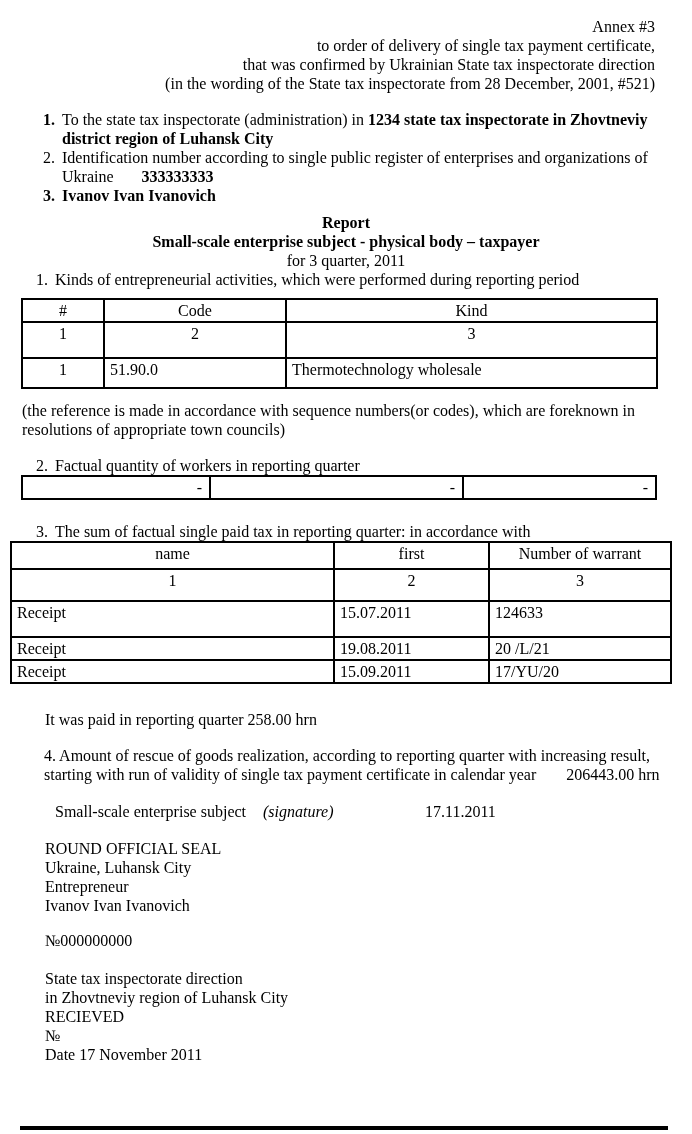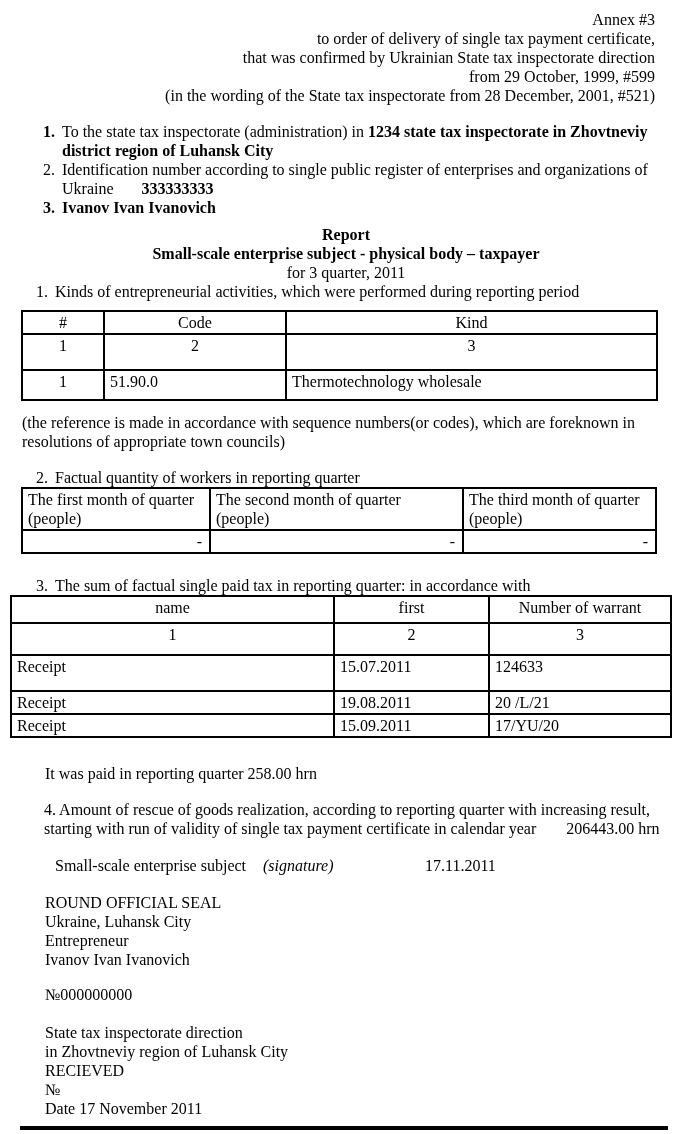--- a/index.html
+++ b/index.html
@@ -5,21 +5,21 @@
   html,body { margin:0; padding:0; background:#fff; }
   .page {
     position:relative; width:692px; height:1134px; margin:0 auto;
     background:#ffffff; color:#000000;
     font-family:"Liberation Serif","DejaVu Serif",serif;
     font-size:16px; line-height:19px; overflow:hidden;
   }
   .b { font-weight:bold; }
 
   
-  .annex { padding-top:10px; text-align:right; padding-right:37px; }
+  .annex { padding-top:17px; text-align:right; padding-right:37px; }
 
   
   .ilist { margin-top:17px; }
   .li { display:flex; }
   .li .num { flex:none; margin-left:43px; width:19px; }
   .li .txt { flex:none; width:592px; }
   .gap28 { display:inline-block; width:28px; }
   .gap30 { display:inline-block; width:30px; }
 
   
@@ -75,21 +75,20 @@
 </style>
 </head>
 <body>
 
 <div class="page">
 
   <div class="annex">
     <div>Annex #3</div>
     <div>to order of delivery of single tax payment certificate,</div>
     <div>that was confirmed by Ukrainian State tax inspectorate direction</div>
-    <div>from 29 October, 1999, #599</div>
     <div>(in the wording of the State tax inspectorate from 28 December, 2001, #521)</div>
   </div>
 
   <div class="ilist">
     <div class="li">
       <span class="num b">1.</span>
       <span class="txt"><span>To the state tax inspectorate (administration) in </span><span class="b">1234 state tax inspectorate in Zhovtneviy district region of Luhansk City</span></span>
     </div>
     <div class="li">
       <span class="num">2.</span>
@@ -144,25 +143,20 @@
     <span class="txt">Factual quantity of workers in reporting quarter</span>
   </div>
 
   <table class="doc t2">
     <colgroup>
         <col class="c1">
         <col class="c2">
         <col class="c3">
       </colgroup>
     <tbody>
-        <tr class="hdr">
-      <td>The first month of quarter (people)</td>
-      <td>The second month of quarter (people)</td>
-      <td>The third month of quarter (people)</td>
-    </tr>
     <tr class="vals">
       <td>-</td>
       <td>-</td>
       <td>-</td>
     </tr>
   </tbody>
     </table>
 
   <div class="slabel sec3">
     <span class="num">3.</span>

